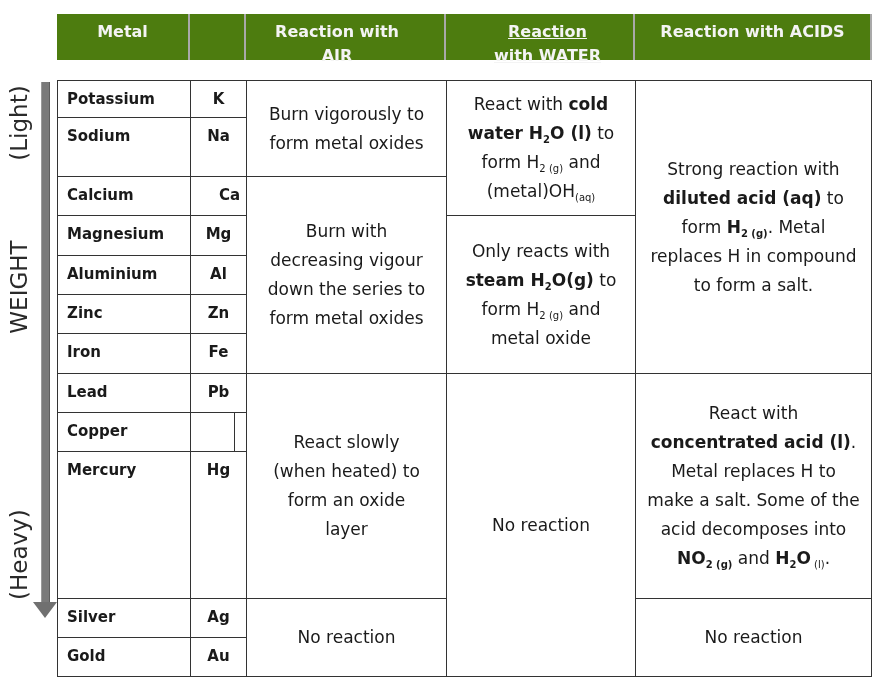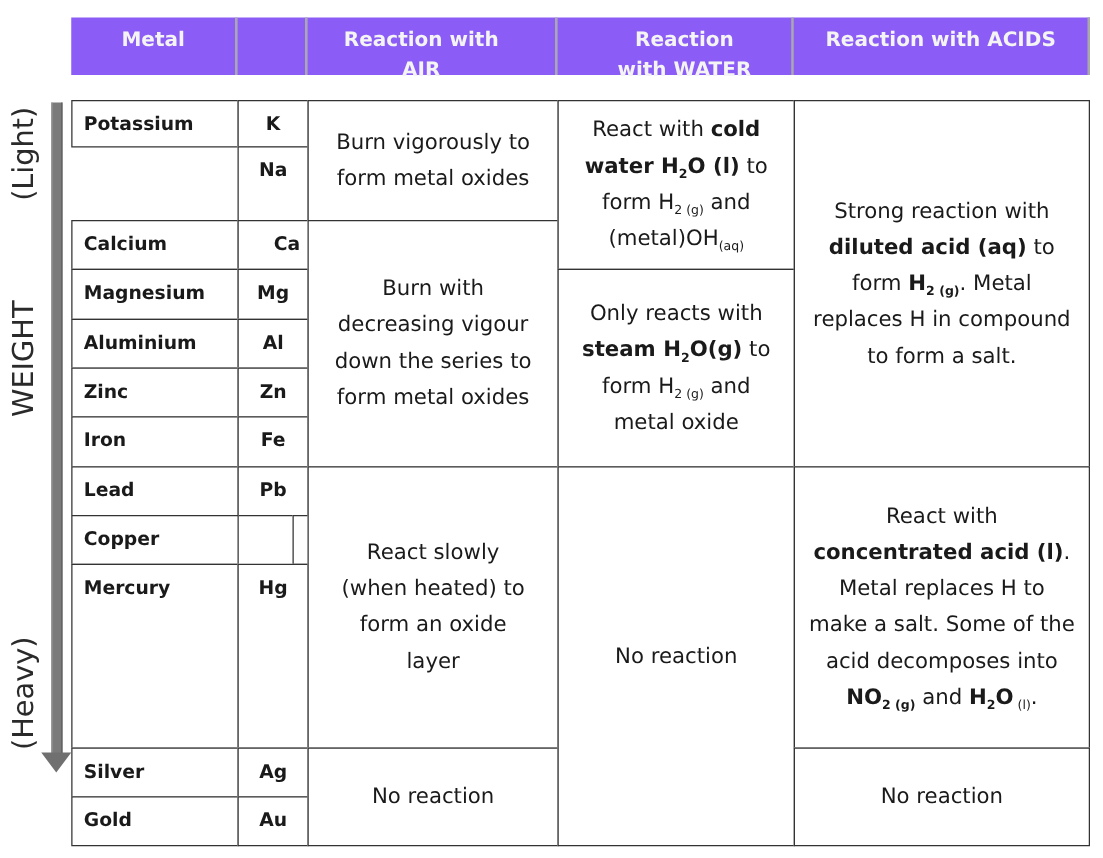--- a/index.html
+++ b/index.html
@@ -15,21 +15,21 @@
                  border-top: 16px solid #707070; }
     .axis-label { position: absolute; transform-origin: center center; transform: rotate(-90deg);
                   font-family: "DejaVu Sans", "Liberation Sans", sans-serif; font-size: 23px;
                   color: #2a2a2a; white-space: nowrap; text-align: center; }
     .lbl-light { left: -26px; top: 38px; width: 90px; height: 30px; line-height: 30px; }
     .lbl-weight { left: -41px; top: 202px; width: 120px; height: 30px; line-height: 30px; }
     .lbl-heavy { left: -26px; top: 470px; width: 90px; height: 30px; line-height: 30px; }
 
     
     .tbl { position: absolute; left: 57px; top: 14px; width: 815px; height: 663px; }
-    .hdr { position: absolute; top: 0; height: 46px; background: #8b5cf6;
+    .hdr { position: absolute; top: 0; height: 46px; background: #4d7c0f;
            color: #f4f4f4; font-weight: bold; font-size: 16px; text-align: center;
            line-height: 24px; padding-top: 6px; box-sizing: border-box;
            border-right: 2px solid #a9a9a9; }
     .hdr:last-child { border-right: none; }
     .cell { position: absolute; box-sizing: border-box; border: 1.5px solid #333;
             background: #fff; }
     .name { font-weight: bold; font-size: 15px; padding-left: 9px; padding-top: 9px; }
     .sym { font-weight: bold; font-size: 15px; text-align: center; padding-top: 9px; }
     .desc { display: flex; align-items: center; justify-content: center; text-align: center;
             font-size: 17px; line-height: 29px; padding: 4px 6px; }
@@ -45,26 +45,27 @@
   <div class="axis-label lbl-light">(Light)</div>
   <div class="axis-label lbl-weight">WEIGHT</div>
   <div class="axis-label lbl-heavy">(Heavy)</div>
 </div>
 
 <div class="tbl">
 
   <div class="hdr" style="left:0;width:133px;">Metal</div>
   <div class="hdr" style="left:133px;width:56px;"></div>
   <div class="hdr" style="left:189px;width:200px;padding-left:24px;padding-right:40px;">Reaction with AIR</div>
-  <div class="hdr" style="left:389px;width:189px;padding-left:44px;padding-right:28px;">Reaction with WATER</div>
+  <div class="hdr" style="left:389px;width:189px;padding-left:44px;padding-right:28px;text-decoration:underline;">Reaction with WATER</div>
   <div class="hdr" style="left:578px;width:237px;">Reaction with ACIDS</div>
 
   <div class="cell name" style="left:0;top:66px;width:134px;height:38px;">Potassium</div>
   <div class="cell sym" style="left:133px;top:66px;width:57px;height:38px;">K</div>
 
+  <div class="cell name" style="left:0;top:103px;width:134px;height:60px;">Sodium</div>
   <div class="cell sym" style="left:133px;top:103px;width:57px;height:60px;">Na</div>
 
   <div class="cell name" style="left:0;top:162px;width:134px;height:40px;">Calcium</div>
   <div class="cell sym" style="left:133px;top:162px;width:79px;height:40px;">Ca</div>
 
   <div class="cell name" style="left:0;top:201px;width:134px;height:41px;">Magnesium</div>
   <div class="cell sym" style="left:133px;top:201px;width:57px;height:41px;">Mg</div>
 
   <div class="cell name" style="left:0;top:241px;width:134px;height:40px;">Aluminium</div>
   <div class="cell sym" style="left:133px;top:241px;width:57px;height:40px;">Al</div>

